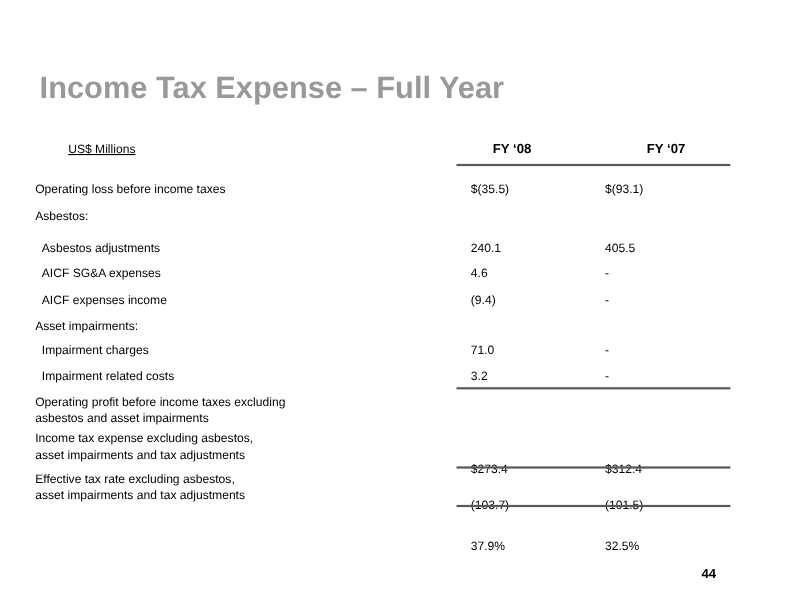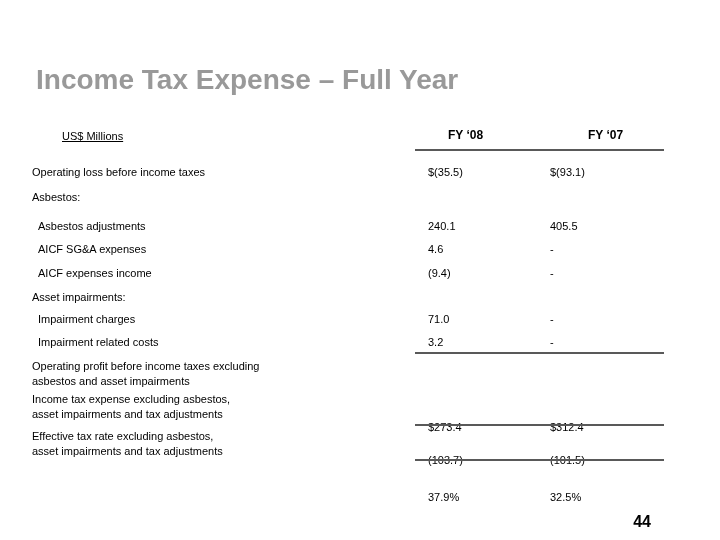--- a/index.html
+++ b/index.html
@@ -46,21 +46,21 @@
   .trow.indent .label{left:38px;}
   .trow .val{
     position:absolute;top:0;width:120px;text-align:left;white-space:nowrap;
   }
   .trow .v08{left:428px;}
   .trow .v07{left:550px;}
   .trow.twoline{line-height:15px;}
   .trow.twoline .val{top:15px;line-height:13px;margin-top:47px;}
   .page-number{
     position:absolute;top:515px;right:13px;
-    font-size:16px;line-height:13px;font-weight:bold;
+    font-size:12px;line-height:13px;font-weight:bold;
   }
 </style>
 </head>
 <body>
 
 <div class="slide">
 
   <div class="title">Income Tax Expense – Full Year</div>
 
   <div class="unit-label">US$ Millions</div>

